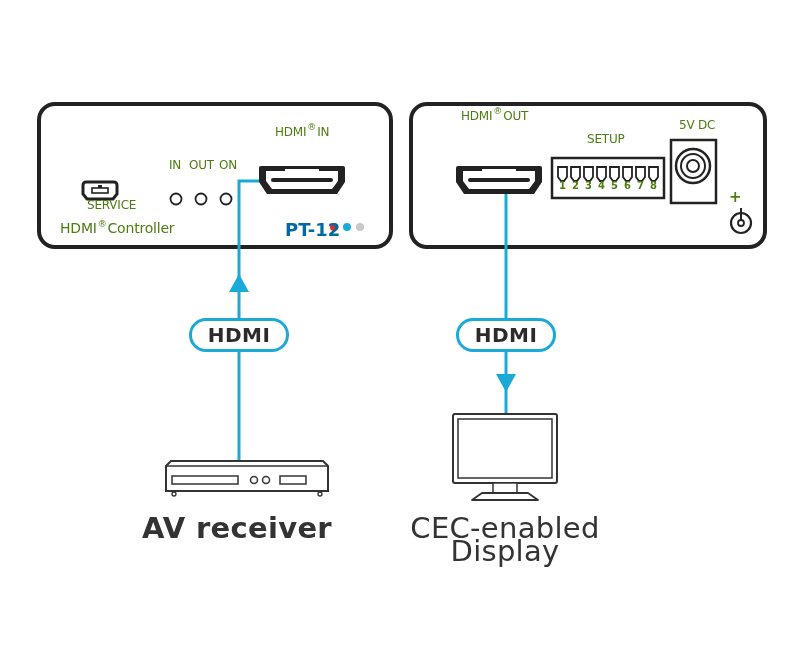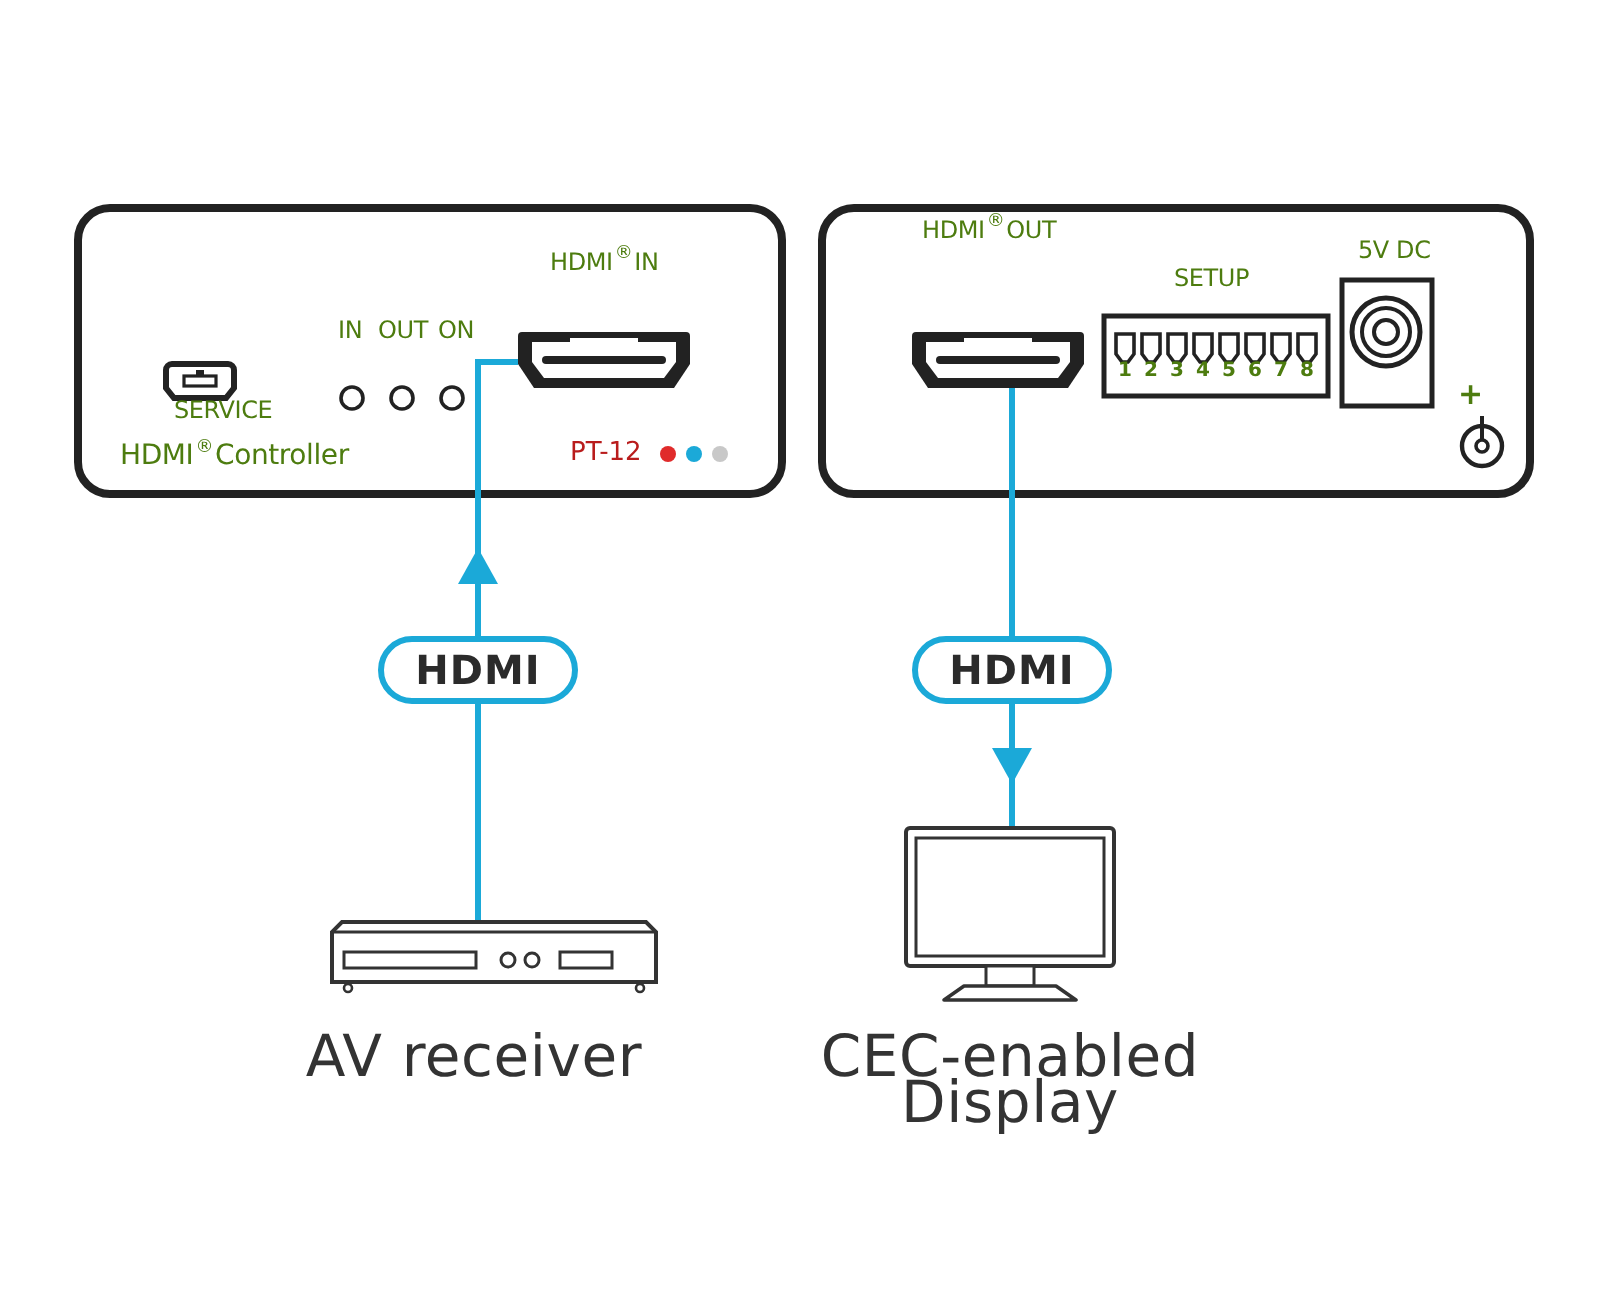--- a/index.html
+++ b/index.html
@@ -5,21 +5,21 @@
   html, body { margin:0; padding:0; background:#ffffff; }
   body { width:800px; height:650px; position:relative; overflow:hidden;
          font-family:"DejaVu Sans", sans-serif; color:#2b2b2b; }
   svg { position:absolute; left:0; top:0; }
   .lbl { position:absolute; font-size:12px; color:#4d7c0f; white-space:nowrap; letter-spacing:-0.2px; }
   .lbl sup { font-size:9px; vertical-align:6px; margin:0 1px; }
   .big { position:absolute; font-size:29px; color:#333; text-align:center; white-space:nowrap; letter-spacing:0.3px; }
   .pill { position:absolute; width:100px; height:34px; border:3px solid #1ba9d8; border-radius:20px;
           background:#fff; box-sizing:border-box; display:flex; align-items:center; justify-content:center;
           font-weight:bold; font-size:20px; color:#2b2b2b; letter-spacing:0.5px; }
-  .model { position:absolute; font-weight:normal; font-size:13px; color:#b91c1c; }
+  .model { position:absolute; font-weight:bold; font-size:18px; color:#0369a1; }
 </style>
 </head>
 <body>
 
 <svg width="800" height="650" viewBox="0 0 800 650">
 
   <rect x="39" y="104" width="352" height="143" rx="16" ry="16" fill="#fff" stroke="#222" stroke-width="4"></rect>
 
   <rect x="411" y="104" width="354" height="143" rx="16" ry="16" fill="#fff" stroke="#222" stroke-width="4"></rect>
 
@@ -130,15 +130,15 @@
     <div class="lbl" style="left: 598px; top: 180px; font-size: 10px; font-weight: bold;">4</div>
     <div class="lbl" style="left: 611px; top: 180px; font-size: 10px; font-weight: bold;">5</div>
     <div class="lbl" style="left: 624px; top: 180px; font-size: 10px; font-weight: bold;">6</div>
     <div class="lbl" style="left: 637px; top: 180px; font-size: 10px; font-weight: bold;">7</div>
     <div class="lbl" style="left: 650px; top: 180px; font-size: 10px; font-weight: bold;">8</div>
   </div>
 
 <div class="pill" style="left:189px;top:318px;">HDMI</div>
 <div class="pill" style="left:456px;top:318px;">HDMI</div>
 
-<div class="big" style="left:137px;top:511px;width:200px;">AV receiver</div>
+<div class="big" style="left:137px;top:511px;width:200px;font-weight:bold;">AV receiver</div>
 <div class="big" style="left:395px;top:511px;width:220px;">CEC-enabled</div>
 <div class="big" style="left:395px;top:534px;width:220px;">Display</div>
 
 </body></html>

